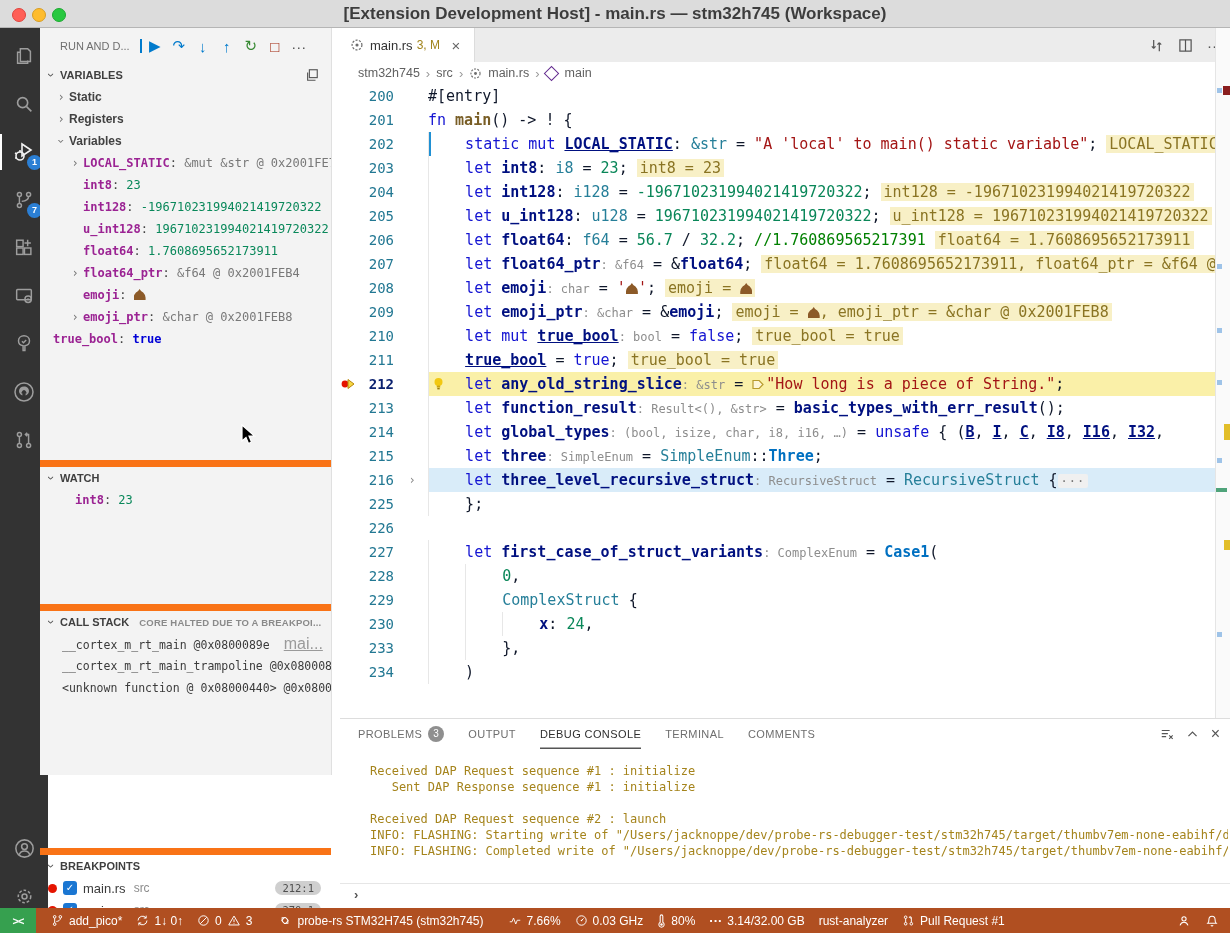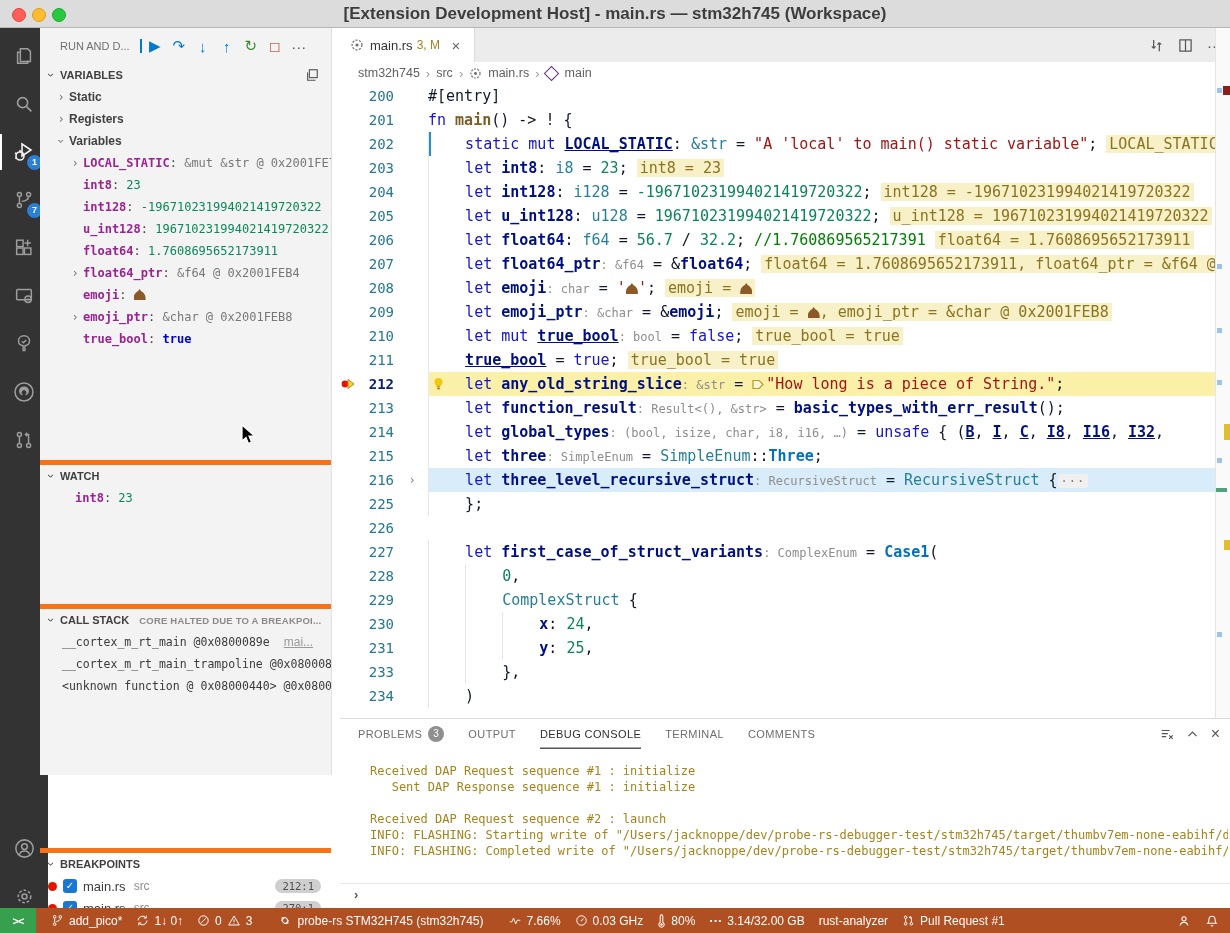--- a/index.html
+++ b/index.html
@@ -32,25 +32,25 @@
   .sec-head .tw{margin-right:4px;color:#555;}
   .tw{display:inline-block;font-size:12px;color:#777;width:10px;text-align:center;font-weight:400;}
   .tw.exp{transform:rotate(90deg);}
   .tree{font-family:"DejaVu Sans Mono",monospace;font-size:12px;}
   .trow{height:22px;line-height:22px;white-space:nowrap;overflow:hidden;}
   .trow .tw{margin:0 3px 0 0;}
   .t-sec{font-family:"Liberation Sans",sans-serif;font-size:12px;font-weight:700;color:#424242;}
   .v-name{color:#9b2393;font-weight:700;}
   .v-colon{color:#444;}
   .v-num{color:#09885a}.v-addr{color:#787878}.v-bool{color:#0000d6;font-weight:700;}
-  .divider-sec{border-top:5px solid #f97316;}
+  .divider-sec{border-top:7px solid #f97316;}
   .cs-sub{font-size:9.5px;font-weight:700;color:#8a8a8a;margin-left:10px;letter-spacing:.2px;}
   .cs-row{height:22px;line-height:22px;font-family:"DejaVu Sans Mono",monospace;font-size:11.5px;color:#3b3b3b;
           padding-left:22px;white-space:nowrap;overflow:hidden;}
-  .cs-file{color:#9a9a9a;margin-left:14px;font-family:"Liberation Sans",sans-serif;font-size:12px;text-decoration:underline;}
+  .cs-file{color:#9a9a9a;margin-left:14px;font-family:"Liberation Sans",sans-serif;font-size:16px;text-decoration:underline;}
   .bp-row{height:22px;display:flex;align-items:center;padding-left:8px;position:relative;}
   .bp-dot{width:9px;height:9px;border-radius:50%;background:#e51400;margin-right:6px;flex:none;}
   .bp-check{width:14px;height:14px;border-radius:3px;background:#1a76d2;color:#fff;font-size:10px;line-height:14px;
             text-align:center;margin-right:6px;flex:none;}
   .bp-file{font-size:13px;color:#3c3c3c;margin-right:8px;}
   .bp-path{font-size:12px;color:#8c8c8c;}
   .bp-loc{position:absolute;right:10px;background:#cfcfcf;color:#4f4f4f;font-size:10.5px;border-radius:8px;
           padding:1px 7px;font-family:"DejaVu Sans Mono",monospace;}
   .collapse-ic{position:absolute;right:12px;top:4px;color:#555;}
   
@@ -240,21 +240,21 @@
         <div class="trow" style="padding-left: 16px;"><span class="tw">›</span><span class="t-sec">Registers</span></div>
         <div class="trow" style="padding-left: 16px;"><span class="tw exp">›</span><span class="t-sec">Variables</span></div>
         <div class="trow" style="padding-left: 30px;"><span class="tw">›</span><span class="v-name">LOCAL_STATIC</span><span class="v-colon">: </span><span class="v-addr">&amp;mut &amp;str @ 0x2001FE78</span></div>
         <div class="trow" style="padding-left: 30px;"><span class="tw"> </span><span class="v-name">int8</span><span class="v-colon">: </span><span class="v-num">23</span></div>
         <div class="trow" style="padding-left: 30px;"><span class="tw"> </span><span class="v-name">int128</span><span class="v-colon">: </span><span class="v-num">-196710231994021419720322</span></div>
         <div class="trow" style="padding-left: 30px;"><span class="tw"> </span><span class="v-name">u_int128</span><span class="v-colon">: </span><span class="v-num">196710231994021419720322</span></div>
         <div class="trow" style="padding-left: 30px;"><span class="tw"> </span><span class="v-name">float64</span><span class="v-colon">: </span><span class="v-num">1.7608695652173911</span></div>
         <div class="trow" style="padding-left: 30px;"><span class="tw">›</span><span class="v-name">float64_ptr</span><span class="v-colon">: </span><span class="v-addr">&amp;f64 @ 0x2001FEB4</span></div>
         <div class="trow" style="padding-left: 30px;"><span class="tw"> </span><span class="v-name">emoji</span><span class="v-colon">: </span><span class="v-num"><span class="poo"></span></span></div>
         <div class="trow" style="padding-left: 30px;"><span class="tw">›</span><span class="v-name">emoji_ptr</span><span class="v-colon">: </span><span class="v-addr">&amp;char @ 0x2001FEB8</span></div>
-        <div class="trow" style="padding-left: 30px;"><span class="tw"> </span><span class="v-name">true_bool</span><span class="v-colon">: </span><span class="v-bool">true</span></div>
+        <div class="trow" style=""><span class="tw"> </span><span class="v-name">true_bool</span><span class="v-colon">: </span><span class="v-bool">true</span></div>
       </div>
   </div>
 
   <div class="divider-sec" style="position:absolute;left:0;top:432px;right:0;height:144px;overflow:hidden">
     <div class="sec-head">
       <span class="tw exp">›</span>
       <span>WATCH</span>
     </div>
     <div class="tree" id="watch-tree">
         <div class="trow" style="padding-left: 22px;"><span class="tw"> </span><span class="v-name">int8</span><span class="v-colon">: </span><span class="v-num">23</span></div>
@@ -366,21 +366,20 @@
       <div class="cl"><span class="bpz"></span><span class="ln">213</span><span class="fz"></span><span class="codez"><span class="ind"></span><span class="tk-k">let </span><span class="tk-v">function_result</span><span class="tk-i">: Result&lt;(), &amp;str&gt;</span><span class="tk-p"> = </span><span class="tk-v">basic_types_with_err_result</span><span class="tk-p">();</span></span></div>
       <div class="cl"><span class="bpz"></span><span class="ln">214</span><span class="fz"></span><span class="codez"><span class="ind"></span><span class="tk-k">let </span><span class="tk-v">global_types</span><span class="tk-i">: (bool, isize, char, i8, i16, …)</span><span class="tk-p"> = </span><span class="tk-k">unsafe</span><span class="tk-p"> { (</span><span class="tk-u">B</span><span class="tk-p">, </span><span class="tk-u">I</span><span class="tk-p">, </span><span class="tk-u">C</span><span class="tk-p">, </span><span class="tk-u">I8</span><span class="tk-p">, </span><span class="tk-u">I16</span><span class="tk-p">, </span><span class="tk-u">I32</span><span class="tk-p">,</span></span></div>
       <div class="cl"><span class="bpz"></span><span class="ln">215</span><span class="fz"></span><span class="codez"><span class="ind"></span><span class="tk-k">let </span><span class="tk-v">three</span><span class="tk-i">: SimpleEnum</span><span class="tk-p"> = </span><span class="tk-t">SimpleEnum</span><span class="tk-p">::</span><span class="tk-e">Three</span><span class="tk-p">;</span></span></div>
       <div class="cl sel"><span class="bpz"></span><span class="ln">216</span><span class="fz">›</span><span class="codez"><span class="ind"></span><span class="tk-k">let </span><span class="tk-v">three_level_recursive_struct</span><span class="tk-i">: RecursiveStruct</span><span class="tk-p"> = </span><span class="tk-t">RecursiveStruct</span><span class="tk-p"> {</span><span class="folddots">···</span></span></div>
       <div class="cl"><span class="bpz"></span><span class="ln">225</span><span class="fz"></span><span class="codez"><span class="ind"></span><span class="tk-p">};</span></span></div>
       <div class="cl"><span class="bpz"></span><span class="ln">226</span><span class="fz"></span><span class="codez"></span></div>
       <div class="cl"><span class="bpz"></span><span class="ln">227</span><span class="fz"></span><span class="codez"><span class="ind"></span><span class="tk-k">let </span><span class="tk-v">first_case_of_struct_variants</span><span class="tk-i">: ComplexEnum</span><span class="tk-p"> = </span><span class="tk-e">Case1</span><span class="tk-p">(</span></span></div>
       <div class="cl"><span class="bpz"></span><span class="ln">228</span><span class="fz"></span><span class="codez"><span class="ind"></span><span class="ind"></span><span class="tk-m">0</span><span class="tk-p">,</span></span></div>
       <div class="cl"><span class="bpz"></span><span class="ln">229</span><span class="fz"></span><span class="codez"><span class="ind"></span><span class="ind"></span><span class="tk-t">ComplexStruct</span><span class="tk-p"> {</span></span></div>
       <div class="cl"><span class="bpz"></span><span class="ln">230</span><span class="fz"></span><span class="codez"><span class="ind"></span><span class="ind"></span><span class="ind"></span><span class="tk-v">x</span><span class="tk-p">: </span><span class="tk-m">24</span><span class="tk-p">,</span></span></div>
-      <div class="cl"><span class="bpz"></span><span class="ln">231</span><span class="fz"></span><span class="codez"><span class="ind"></span><span class="ind"></span><span class="ind"></span><span class="tk-v">y</span><span class="tk-p">: </span><span class="tk-m">25</span><span class="tk-p">,</span></span></div>
       <div class="cl"><span class="bpz"></span><span class="ln">233</span><span class="fz"></span><span class="codez"><span class="ind"></span><span class="ind"></span><span class="tk-p">},</span></span></div>
       <div class="cl"><span class="bpz"></span><span class="ln">234</span><span class="fz"></span><span class="codez"><span class="ind"></span><span class="tk-p">)</span></span></div>
     </div>
 
   <div class="sbr">
     <div class="mark" style="right:0;top:58px;width:7px;height:9px;background:#8a1e1e"></div>
     <div class="mark" style="left:1px;top:60px;width:5px;height:5px;background:#9ec3e8"></div>
     <div class="mark" style="left:1px;top:236px;width:5px;height:5px;background:#9ec3e8"></div>
     <div class="mark" style="left:1px;top:300px;width:5px;height:5px;background:#9ec3e8"></div>
     <div class="mark" style="left:1px;top:352px;width:5px;height:5px;background:#9ec3e8"></div>

